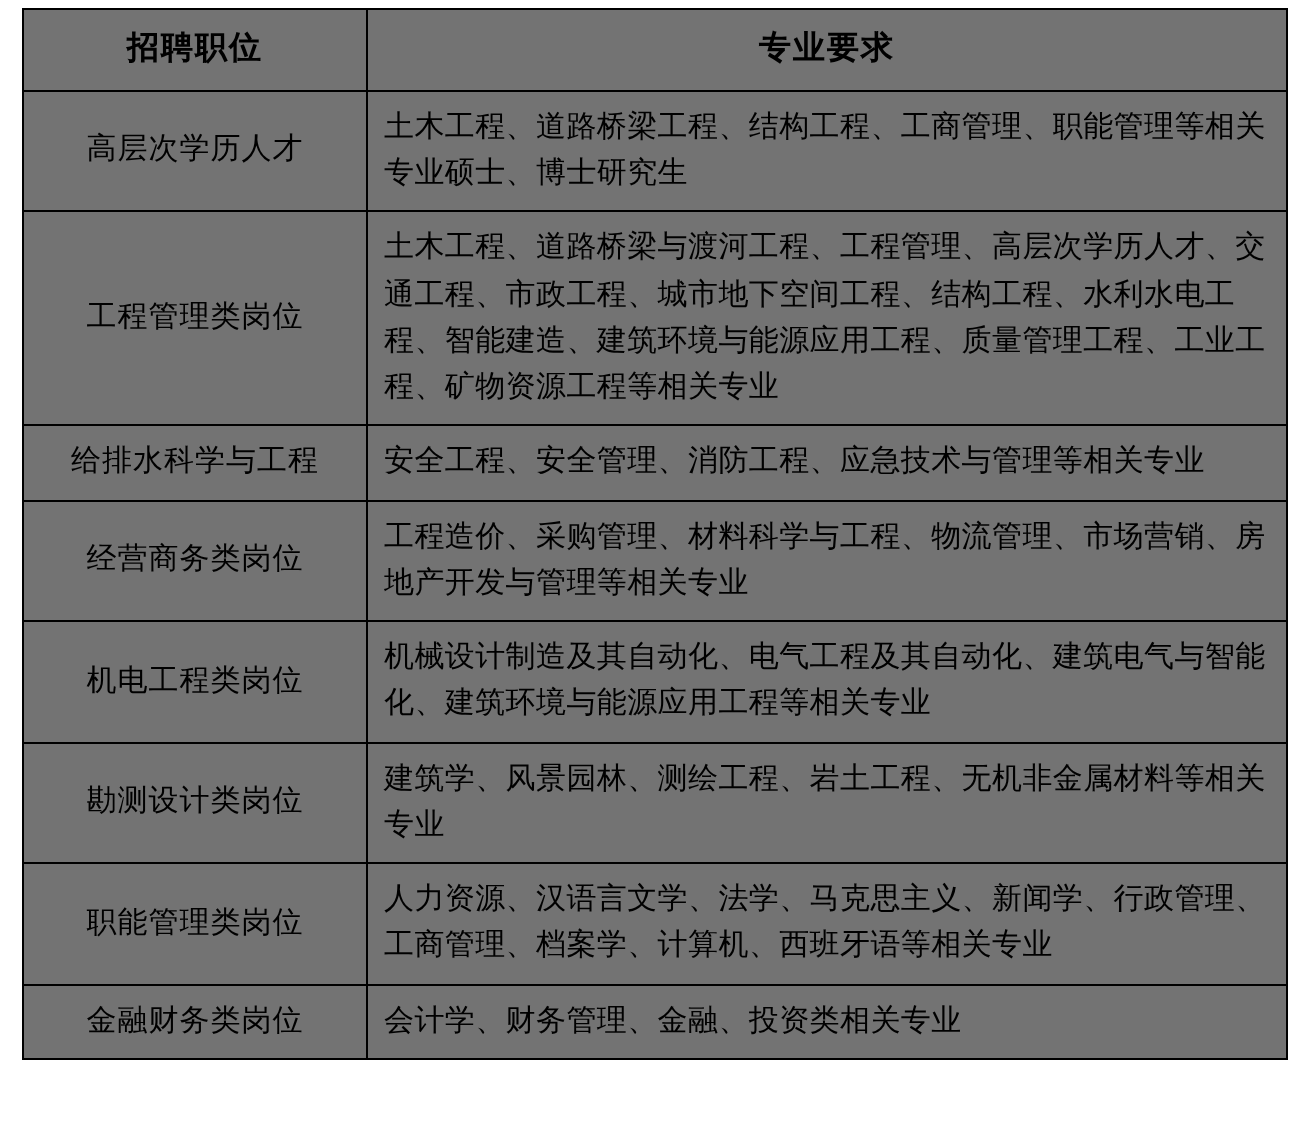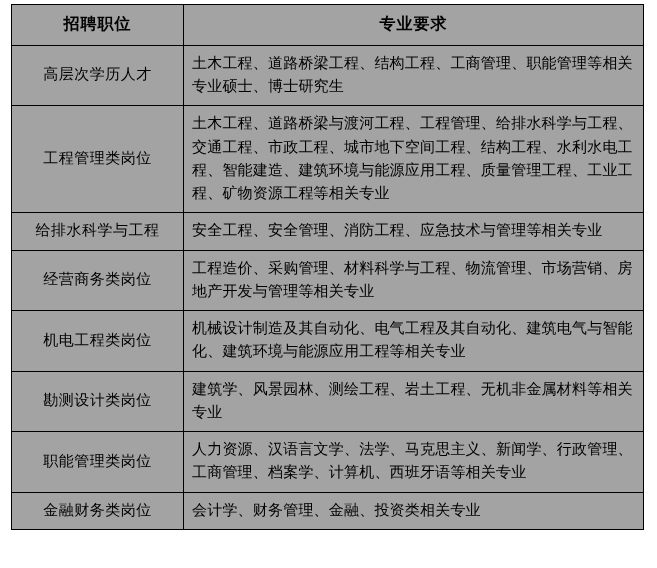--- a/index.html
+++ b/index.html
@@ -19,21 +19,21 @@
     height: 568px;
     position: relative;
     background: #ffffff;
     box-sizing: border-box;
   }
   table.job-table {
     border-collapse: collapse;
     table-layout: fixed;
     width: 632px;
     margin: 4px 0 0 11px;
-    background: #a3a3a3;
+    background: #737373;
   }
   table.job-table col.c1 { width: 172px; }
   table.job-table col.c2 { width: 460px; }
   table.job-table th,
   table.job-table td {
     border: 1px solid #000000;
     vertical-align: middle;
     font-weight: normal;
     font-size: 15px;
     line-height: 1.55;
@@ -72,21 +72,21 @@
         <th>专业要求</th>
       </tr>
     </thead>
     <tbody>
       <tr>
         <td class="cat">高层次学历人才</td>
         <td class="req">土木工程、道路桥梁工程、结构工程、工商管理、职能管理等相关专业硕士、博士研究生</td>
       </tr>
       <tr>
         <td class="cat">工程管理类岗位</td>
-        <td class="req">土木工程、道路桥梁与渡河工程、工程管理、给排水科学与工程、交通工程、市政工程、城市地下空间工程、结构工程、水利水电工程、智能建造、建筑环境与能源应用工程、质量管理工程、工业工程、矿物资源工程等相关专业</td>
+        <td class="req">土木工程、道路桥梁与渡河工程、工程管理、高层次学历人才、交通工程、市政工程、城市地下空间工程、结构工程、水利水电工程、智能建造、建筑环境与能源应用工程、质量管理工程、工业工程、矿物资源工程等相关专业</td>
       </tr>
       <tr>
         <td class="cat">给排水科学与工程</td>
         <td class="req">安全工程、安全管理、消防工程、应急技术与管理等相关专业</td>
       </tr>
       <tr>
         <td class="cat">经营商务类岗位</td>
         <td class="req">工程造价、采购管理、材料科学与工程、物流管理、市场营销、房地产开发与管理等相关专业</td>
       </tr>
       <tr>

